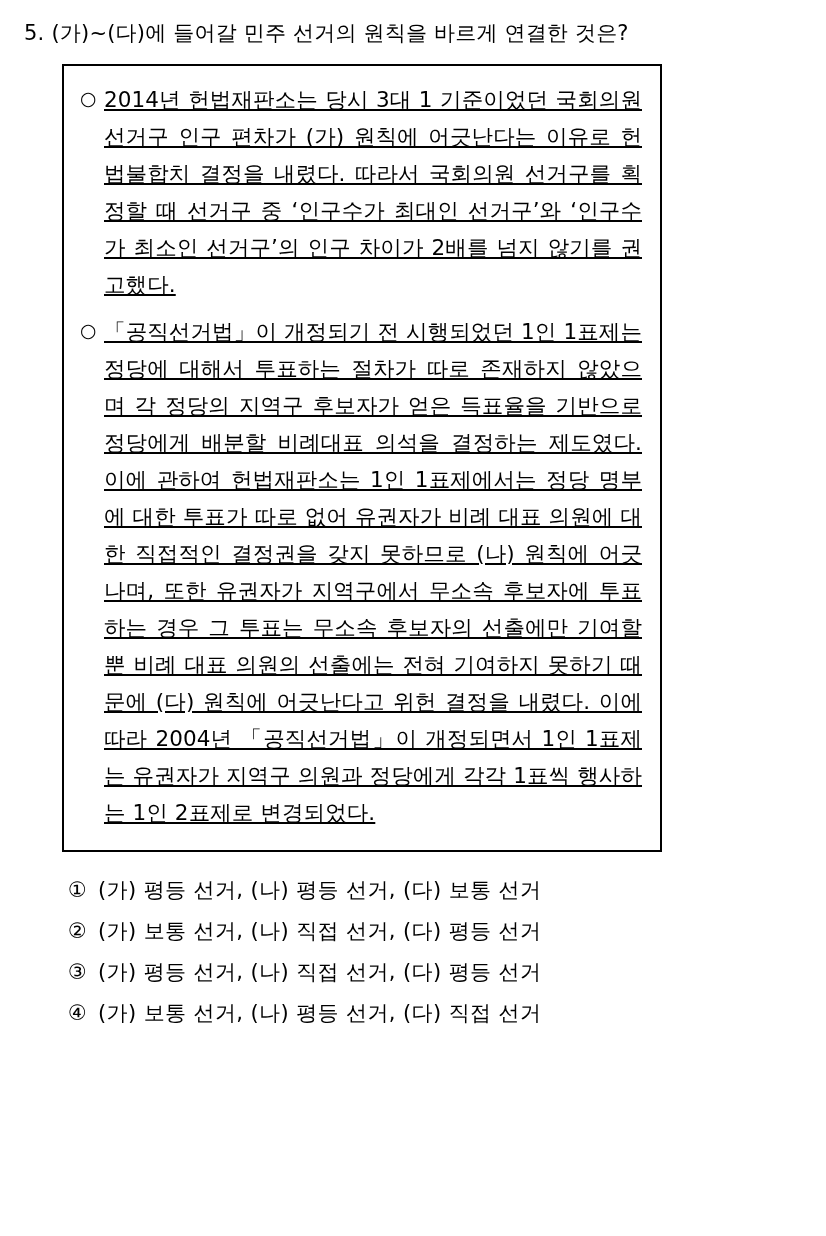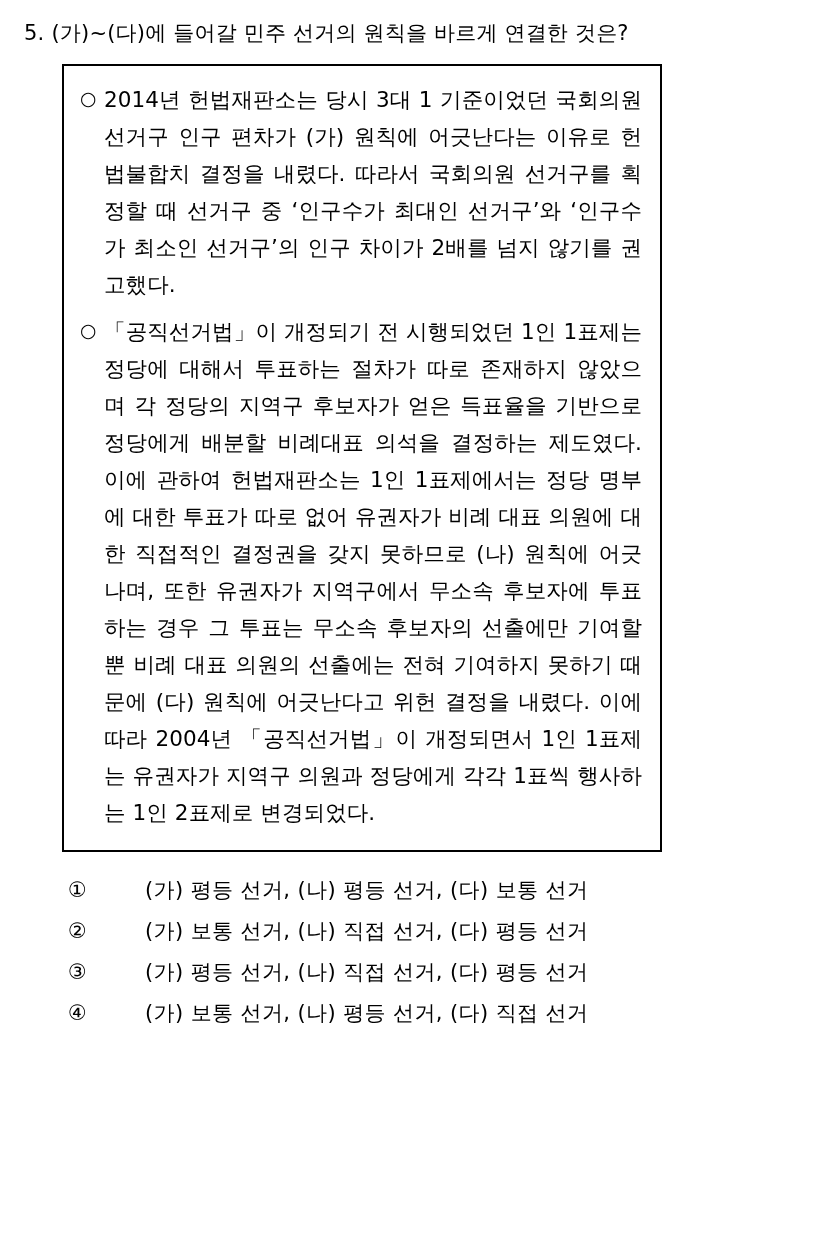--- a/index.html
+++ b/index.html
@@ -65,40 +65,40 @@
     width: 24px;
     font-size: 19px;
     line-height: 1.72;
     text-align: left;
   }
   .passage-text {
     flex: 1 1 auto;
     text-align: justify;
     text-justify: inter-character;
     word-break: break-all;
+    text-decoration: underline;
   }
   
   .choices {
     margin: 18px 0 0 46px;
   }
   .choice {
     display: flex;
     align-items: flex-start;
     font-size: 21px;
     line-height: 1.95;
     letter-spacing: 0.4px;
     white-space: nowrap;
   }
   .choice-marker {
     flex: 0 0 auto;
     width: 30px;
   }
   .choice-text {
     flex: 1 1 auto;
-    margin-left: 47px;
   }
 </style>
 </head>
 <body>
 
 <div class="page">
 
   <div class="stem">
     <span class="stem-number">5.</span>
     <span class="stem-text">(가)~(다)에 들어갈 민주 선거의 원칙을 바르게 연결한 것은?</span>

